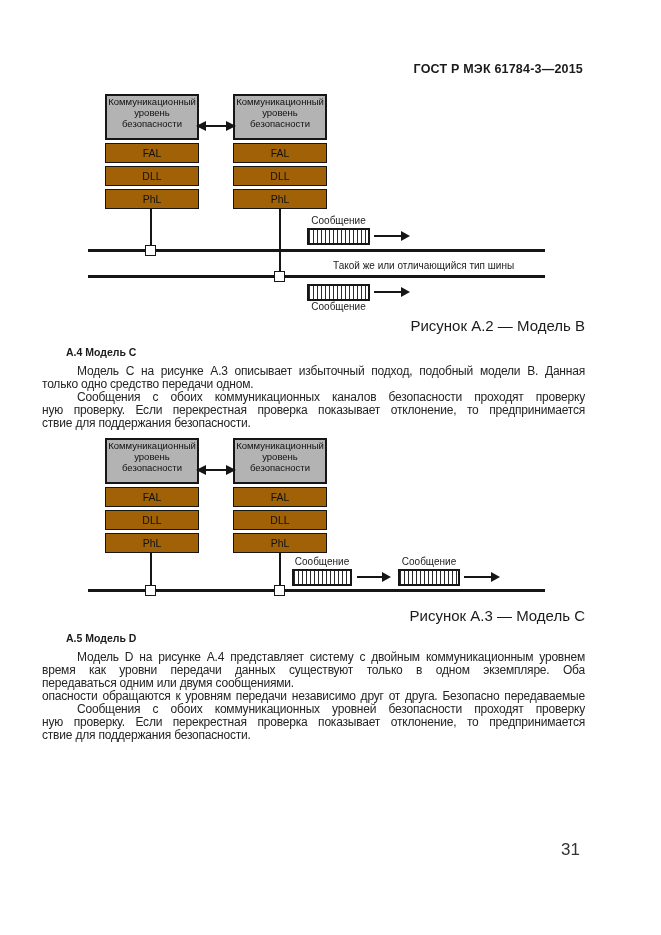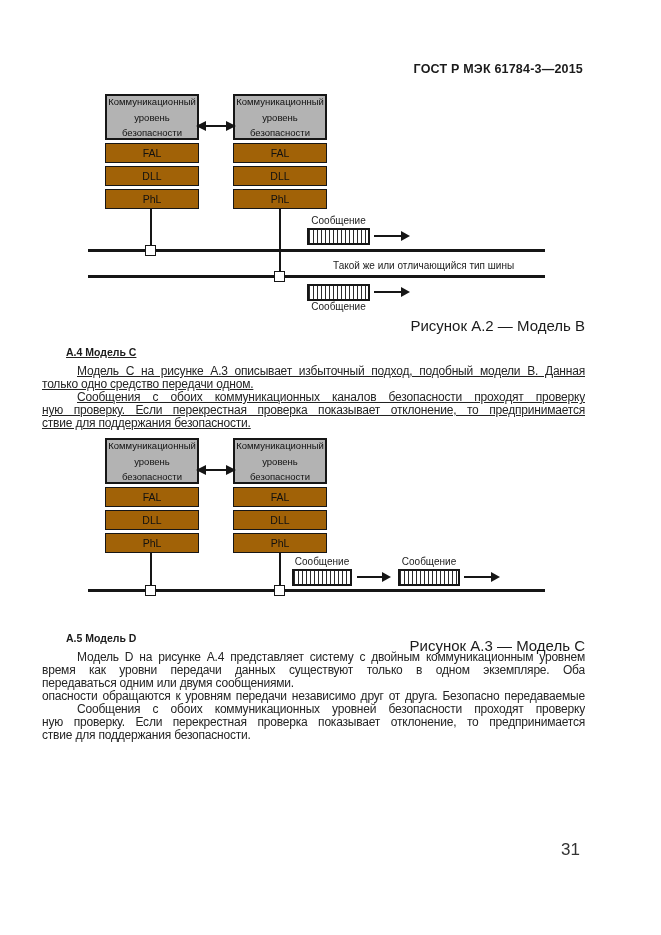--- a/index.html
+++ b/index.html
@@ -13,21 +13,21 @@
     position:absolute;top:62px;right:78px;
     font-size:12.5px;font-weight:bold;color:#1b1b1b;letter-spacing:.2px;
   }
   .page-num{
     position:absolute;top:840px;right:81px;font-size:17px;color:#333;
   }
   
   .pstack{position:absolute;width:94px;}
   .phdr{
     box-sizing:border-box;height:46px;border:2px solid #161616;background:#b3b3b3;
-    display:flex;flex-direction:column;justify-content:space-between;text-align:center;
+    display:flex;flex-direction:column;justify-content:flex-start;text-align:center;
     font-size:9.5px;line-height:11px;color:#111;
   }
   .prow{
     box-sizing:border-box;height:20px;border:1.5px solid #161616;margin-top:3px;
     display:flex;align-items:center;justify-content:center;
     font-size:10.5px;color:#111;background:#a16207;
   }
   
   .vline{position:absolute;width:2px;background:#161616;}
   .hbus{position:absolute;left:88px;width:457px;height:3px;background:#161616;}
@@ -112,21 +112,21 @@
 <div class="harrow" style="left:374px;top:235px;width:28px;"></div>
 
 <div class="bus-type" style="left:333px;top:260px;">Такой же или отличающийся тип шины</div>
 
 <div class="packet" style="left:307px;top:284px;width:63px;"></div>
 <div class="harrow" style="left:374px;top:291px;width:28px;"></div>
 <div class="pkt-label" style="left:307px;top:301px;width:63px;">Сообщение</div>
 
 <div class="fig-caption" style="top:317px;">Рисунок А.2 — Модель B</div>
 
-<div class="tblock" style="top:346px;text-decoration:underline;">
+<div class="tblock" style="top:346px;">
   <div class="sec-head">А.4 Модель C</div>
   <div class="pline first">Модель С на рисунке А.3 описывает избыточный подход, подобный модели В. Данная модель использует</div>
   <div class="pline last">только одно средство передачи одном.</div>
   <div class="pline first">Сообщения с обоих коммуникационных каналов безопасности проходят проверку безопасности и перекрест-</div>
   <div class="pline">ную проверку. Если перекрестная проверка показывает отклонение, то предпринимается соответствующее дей-</div>
   <div class="pline last">ствие для поддержания безопасности.</div>
 </div>
 
 <div class="pstack" style="left:105px;top:438px;">
   <div class="phdr">
@@ -164,21 +164,21 @@
 <div class="conn" style="left:145px;top:585px;"></div>
 <div class="conn" style="left:274px;top:585px;"></div>
 
 <div class="pkt-label" style="left:292px;top:556px;width:60px;">Сообщение</div>
 <div class="packet" style="left:292px;top:569px;width:60px;"></div>
 <div class="harrow" style="left:357px;top:576px;width:26px;"></div>
 <div class="pkt-label" style="left:398px;top:556px;width:62px;">Сообщение</div>
 <div class="packet" style="left:398px;top:569px;width:62px;"></div>
 <div class="harrow" style="left:464px;top:576px;width:28px;"></div>
 
-<div class="fig-caption" style="top:637px;">Рисунок А.3 — Модель C</div>
+<div class="fig-caption" style="top:607px;">Рисунок А.3 — Модель C</div>
 
 <div class="tblock" style="top:632px;">
   <div class="sec-head">А.5 Модель D</div>
   <div class="pline first">Модель D на рисунке А.4 представляет систему с двойным коммуникационным уровнем безопасности, в то</div>
   <div class="pline">время как уровни передачи данных существуют только в одном экземпляре. Оба коммуникационных уровня без-</div>
   <div class="pline last">передаваться одним или двумя сообщениями.</div>
   <div class="pline">опасности обращаются к уровням передачи независимо друг от друга. Безопасно передаваемые данные могут</div>
   <div class="pline first">Сообщения с обоих коммуникационных уровней безопасности проходят проверку безопасности и перекрест-</div>
   <div class="pline">ную проверку. Если перекрестная проверка показывает отклонение, то предпринимается соответствующее дей-</div>
   <div class="pline last">ствие для поддержания безопасности.</div>

